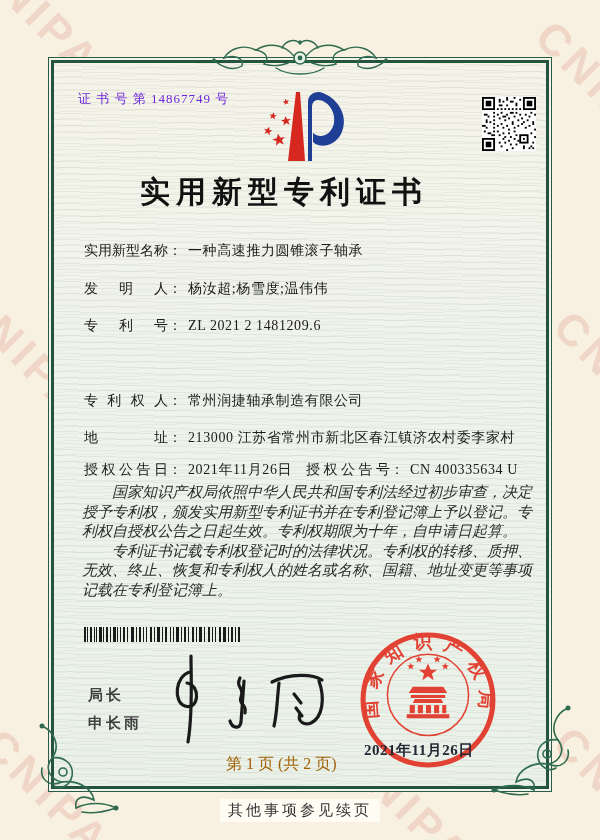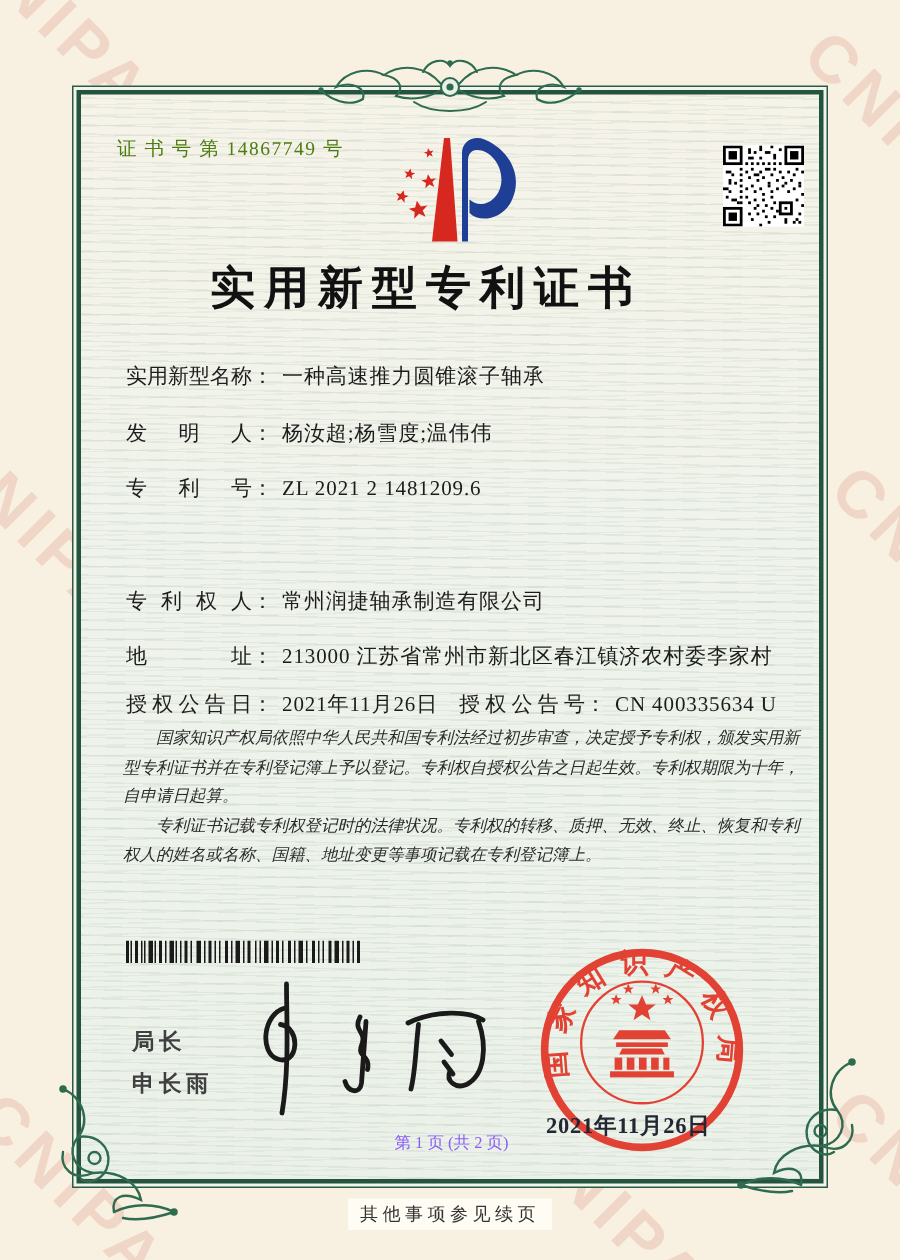--- a/index.html
+++ b/index.html
@@ -18,47 +18,47 @@
          border:1px solid #2a5c44;background:#f2f3ea;}
   .frame-inner{position:absolute;left:2px;top:2px;right:2px;bottom:2px;border:3px solid #24543d;
          background:
            repeating-linear-gradient(1.5deg, rgba(125,162,130,0.13) 0 1px, rgba(0,0,0,0) 1px 6px),
            repeating-linear-gradient(-1.5deg, rgba(125,162,130,0.09) 0 1px, rgba(0,0,0,0) 1px 7px),
            linear-gradient(180deg,#f6f3e9 0%,#eff3ec 45%,#ebf1e9 100%);}
   .ornament-top{position:absolute;left:196px;top:36px;}
   .corner-bl{position:absolute;left:30px;top:718px;}
   .corner-br{position:absolute;left:488px;top:700px;}
   
-  .cert-no{position:absolute;left:78px;top:90px;font-size:13px;letter-spacing:1px;color:#4d7c0f;}
+  .cert-no{position:absolute;left:78px;top:90px;font-size:13px;letter-spacing:1px;color:#6d28d9;}
   .logo{position:absolute;left:250px;top:90px;}
   .qr{position:absolute;left:482px;top:97px;background:#fff;}
   .title{position:absolute;left:0;width:568px;top:172px;margin:0;text-align:center;
          font-size:30px;font-weight:bold;letter-spacing:6px;color:#111;}
   
   .row{position:absolute;left:84px;font-size:14px;white-space:nowrap;color:#1c1c1c;}
   .flabel{display:inline-block;width:84px;text-align:justify;text-align-last:justify;}
   .colon{margin-right:6px;}
   .fvalue{letter-spacing:0.6px;}
   .r1{top:242px;} .r2{top:280px;} .r3{top:317px;} .r4{top:354px;}
   .r5{top:392px;} .r6{top:429px;} .r7{top:461px;}
   .grant2{position:absolute;left:222px;top:0;}
   
   .paras{position:absolute;left:82px;top:483px;width:454px;font-style:italic;
-         font-size:11px;line-height:19.5px;color:#2b2b2b;}
+         font-size:15px;line-height:19.5px;color:#2b2b2b;}
   .paras p{margin:0;text-indent:2em;}
   
   .barcode{position:absolute;left:84px;top:627px;}
   .official{position:absolute;left:88px;top:681px;font-family:"Liberation Sans","DejaVu Sans",sans-serif;
             font-size:15px;font-weight:bold;letter-spacing:3px;color:#404040;line-height:28px;}
   .signature{position:absolute;left:160px;top:650px;}
   .seal{position:absolute;left:358px;top:630px;opacity:0.92;}
   .seal-date{position:absolute;left:364px;top:741px;width:136px;font-size:15px;font-weight:bold;
              letter-spacing:0.5px;color:#232733;white-space:nowrap;}
-  .page-num{position:absolute;left:226px;top:754px;width:150px;text-align:center;font-size:11px;color:#8b5cf6;}
-  .footer-note{position:absolute;left:50%;transform:translateX(-50%);top:799px;font-size:12px;
+  .page-num{position:absolute;left:226px;top:754px;width:150px;text-align:left;font-size:16px;color:#a16207;}
+  .footer-note{position:absolute;left:50%;transform:translateX(-50%);top:799px;font-size:15px;
                letter-spacing:3px;color:#333;background:rgba(255,253,244,0.92);padding:2px 8px;}
 </style>
 </head>
 <body>
 
 <div id="page">
 
   <div class="wm wm1">CNIPA</div>
   <div class="wm wm2">CNIPA</div>
   <div class="wm wm3">CNIPA</div>

